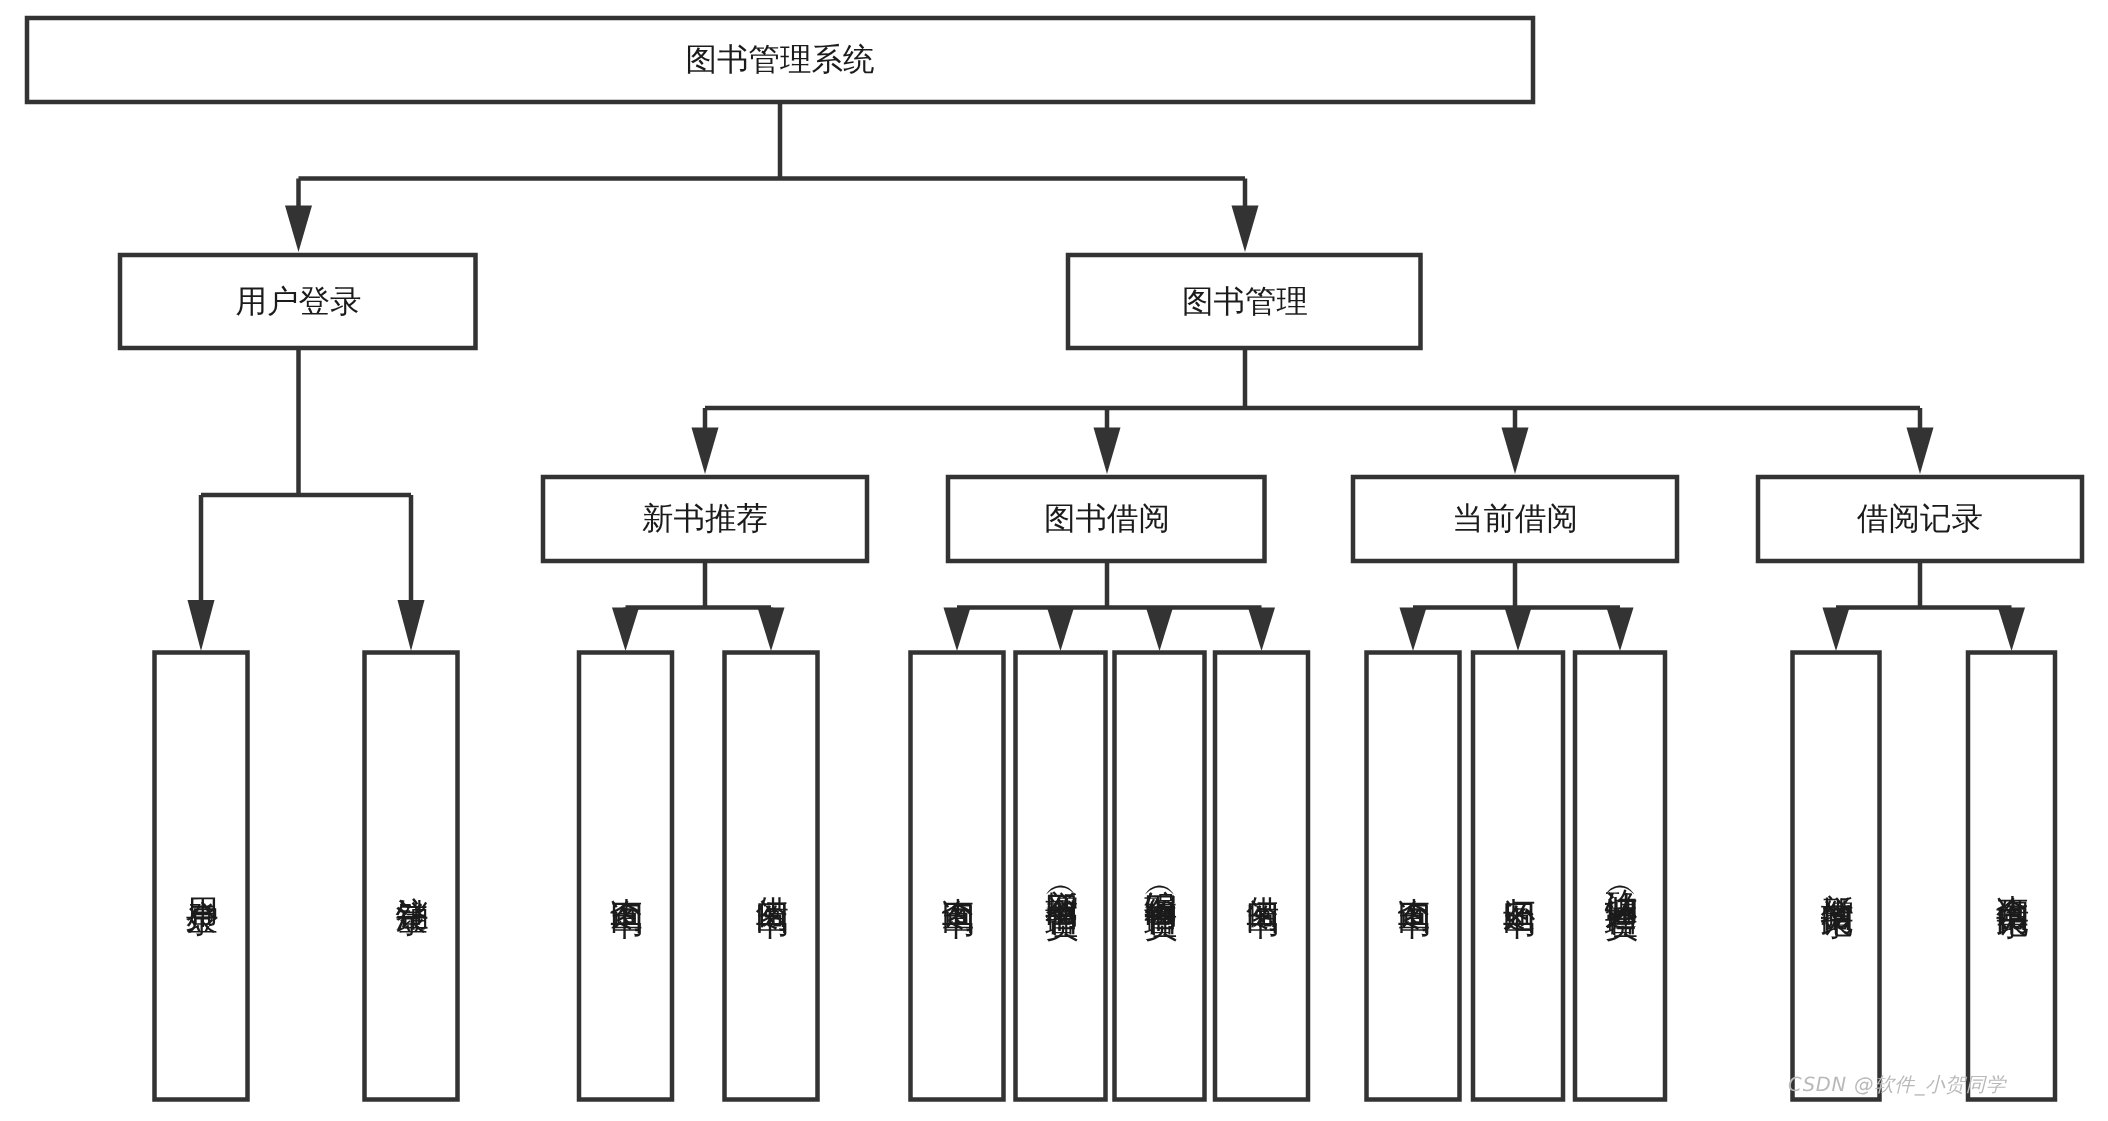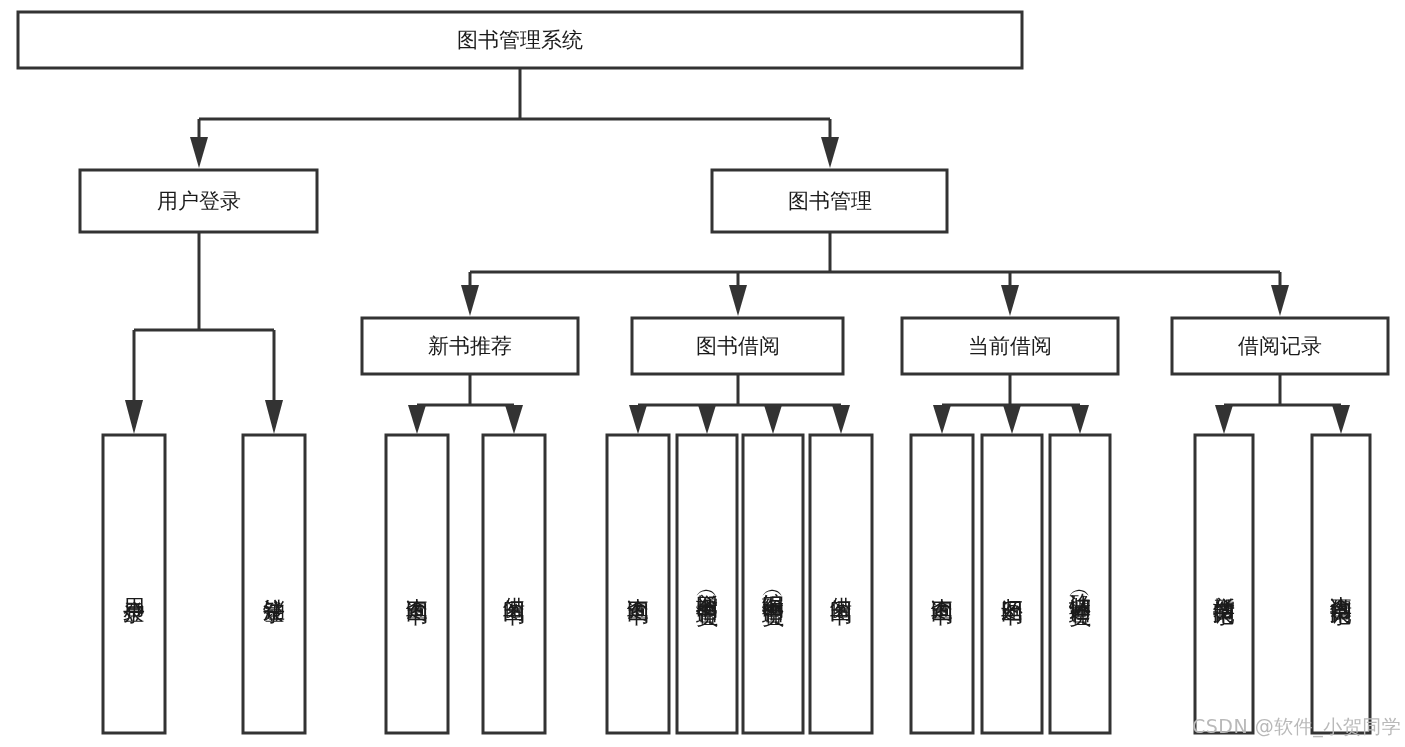--- a/index.html
+++ b/index.html
@@ -60,24 +60,25 @@
     letter-spacing: 2px;
     white-space: nowrap;
     display: flex;
     align-items: center;
     justify-content: center;
     pointer-events: none;
   }
   .watermark {
     position: absolute;
     font-family: "DejaVu Sans", "Liberation Sans", sans-serif;
-    font-size: 19px;
+    font-size: 13px;
     color: #b9b9b9;
     white-space: nowrap;
     letter-spacing: 0.5px;
+    font-style: italic;
   }
 </style>
 </head>
 <body>
 
 <div id="diagram-root">
 
   <svg class="flow" viewBox="0 0 1405 747">
 
     <g>

